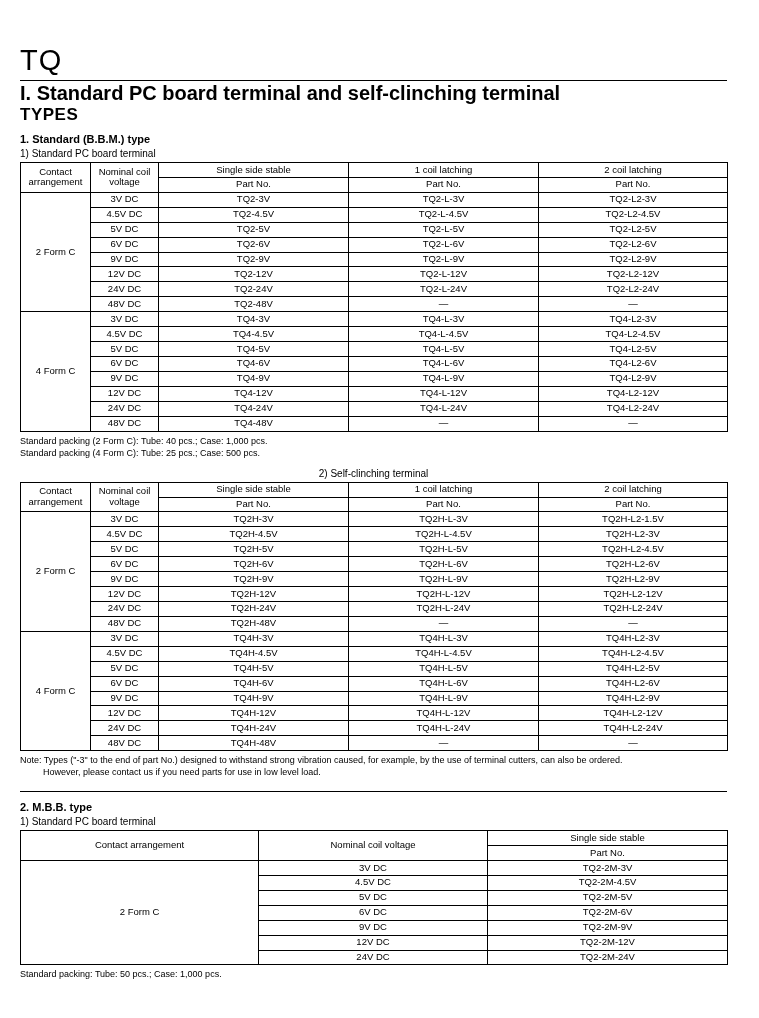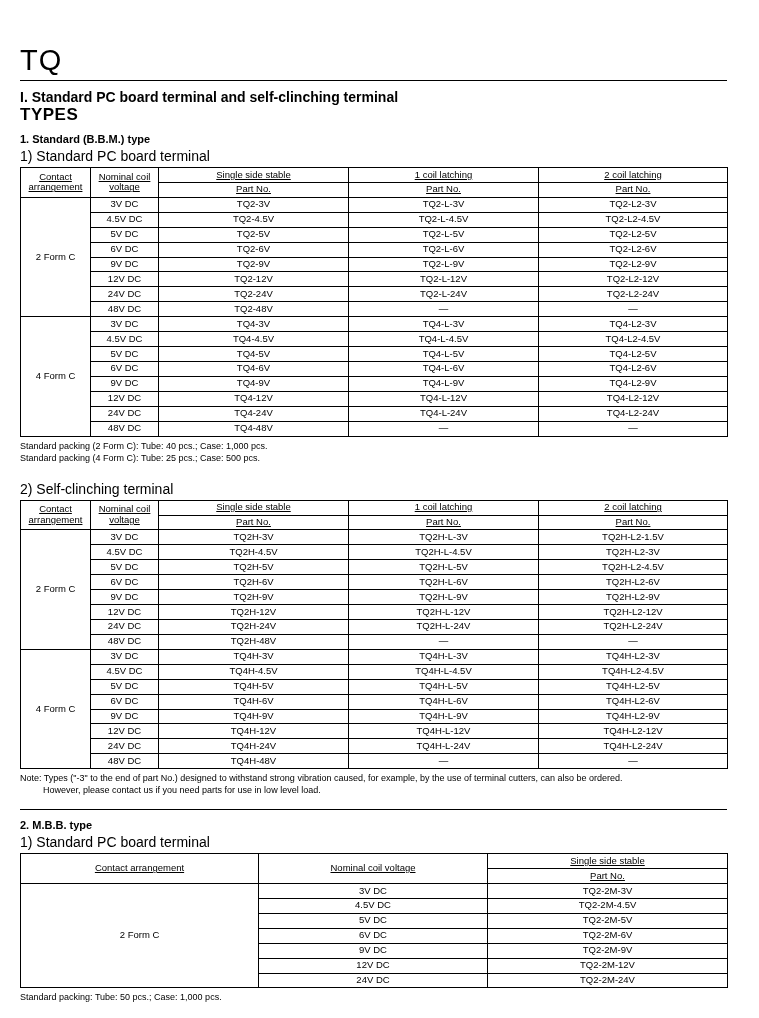--- a/index.html
+++ b/index.html
@@ -8,42 +8,42 @@
     width:759px; height:1018px;
     font-family:"Liberation Sans", sans-serif;
     color:#000;
     position:relative;
     overflow:hidden;
   }
   .page { padding:46px 32px 0 20px; width:759px; height:970px; }
 
   .doc-code { font-size:29px; font-weight:400; letter-spacing:1px; line-height:1; }
   .header-rule { border:none; border-top:1px solid #000; margin-top:5px; }
-  .section-title { font-size:14px; font-weight:700; margin-top:8px; }
+  .section-title { font-size:20px; font-weight:700; margin-top:1px; }
   .types-heading { font-size:17px; font-weight:700; letter-spacing:0.5px; }
 
   .h3 { font-size:11px; font-weight:700; margin-top:8px; }
-  .h4 { font-size:14px; font-weight:400; margin-top:3px; }
+  .h4 { font-size:10px; font-weight:400; margin-top:3px; }
 
   table { border-collapse:collapse; table-layout:fixed; width:707px; margin-top:3px; }
   th, td {
     border:1px solid #000;
     font-size:9.5px; font-weight:400;
     text-align:center; vertical-align:middle;
     padding:1.5px 2px; line-height:1.15;
   }
-  thead th { height:13px;text-decoration:underline; }
+  thead th { height:13px; }
 
   .notes { margin-top:3px; }
   .notes div { font-size:9px; line-height:12px; }
   .note-indent { padding-left:23px; }
 
   .divider { border:none; border-top:1px solid #000; margin-top:13px; }
 
-  .mt-section { margin-top:17px; }
+  .mt-section { margin-top:9px;text-align:center; }
   .mt-mbb { margin-top:9px; }
 </style>
 </head>
 <body>
 
 <div class="page">
 
   <div class="doc-code">TQ</div>
   <hr class="header-rule">
   <div class="section-title">I. Standard PC board terminal and self-clinching terminal</div>

